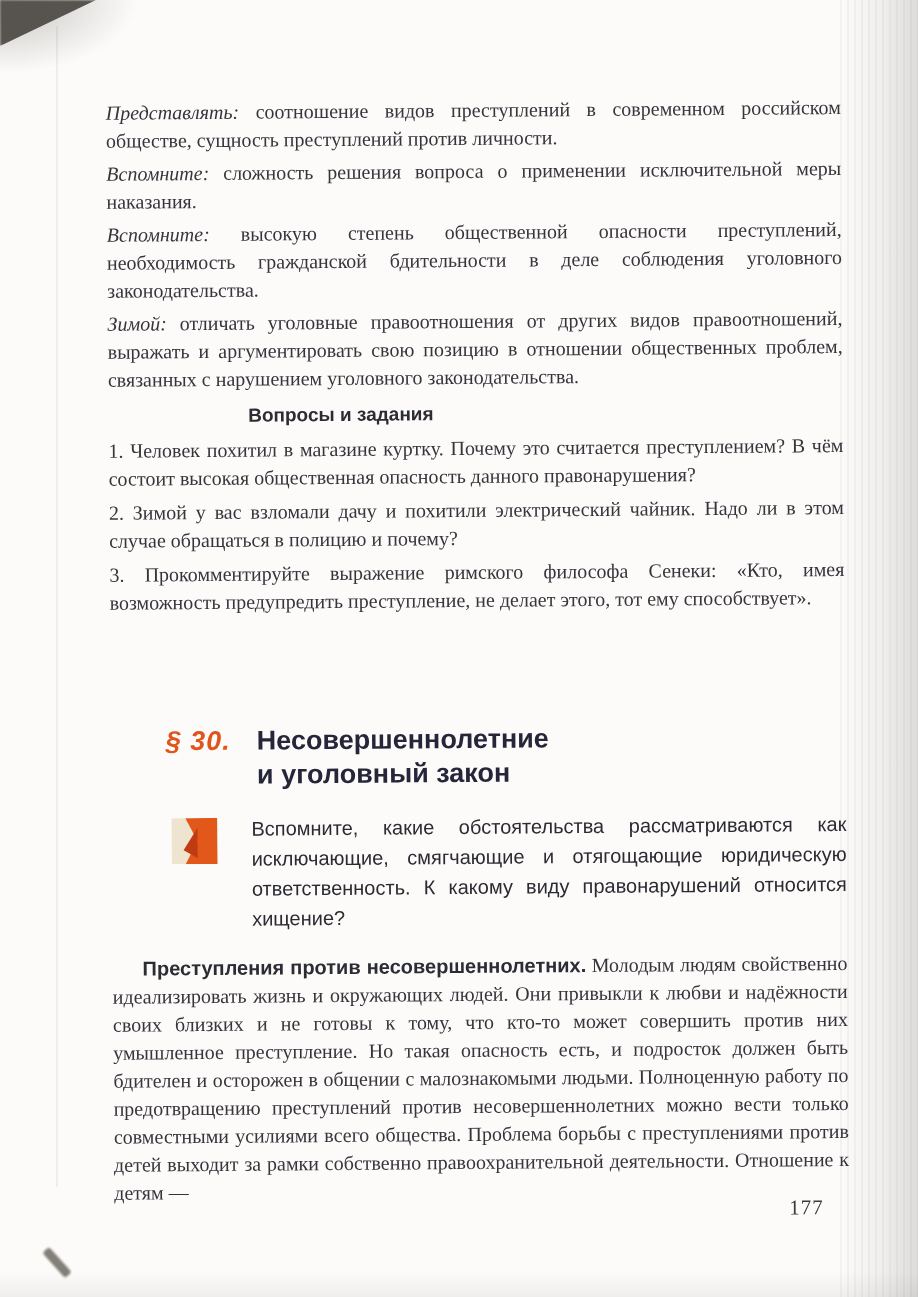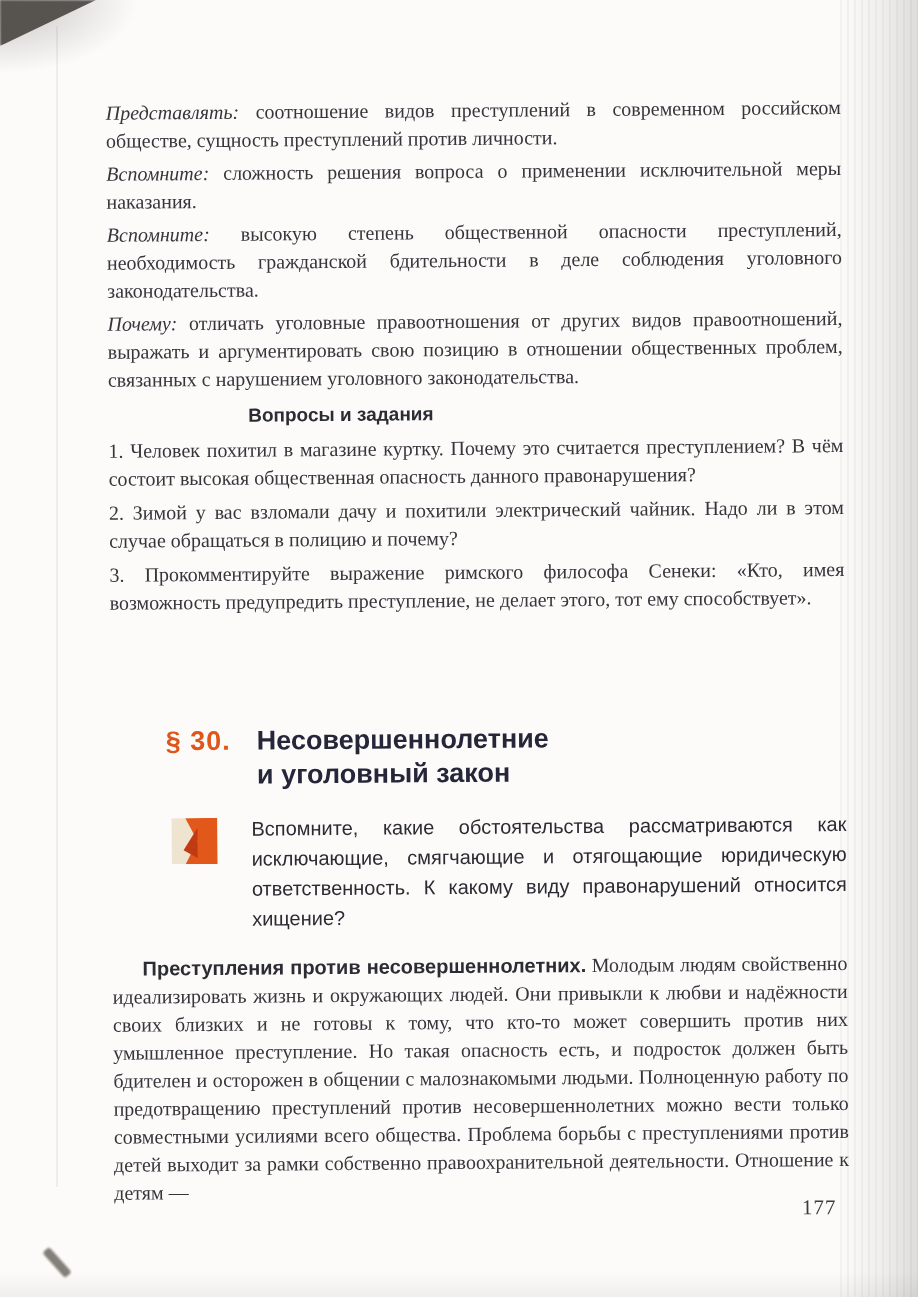--- a/index.html
+++ b/index.html
@@ -91,20 +91,21 @@
     gap: 26px;
     text-align: left;
     font-family: "Liberation Sans", sans-serif;
   }
   .section-number {
     color: #e0551a;
     font-weight: bold;
     font-size: 27px;
     line-height: 34px;
     letter-spacing: 1px;
+    font-style: italic;
   }
   .section-title {
     color: #26263a;
     font-weight: bold;
     font-size: 27px;
     line-height: 34px;
   }
 
   .recall {
     top: 812px;
@@ -137,21 +138,21 @@
     color: #2c2c34;
   }
 
   .page-number {
     position: absolute;
     top: 1198px;
     left: 772px;
     width: 60px;
     font-size: 21px;
     color: #3a3a40;
-    text-align: right;
+    text-align: center;
     letter-spacing: 1px;
   }
 </style>
 </head>
 <body>
 
 <div class="scan-right-band"></div>
 <div class="scan-corner-tl-soft"></div>
 <div class="scan-corner-tl"></div>
 <div class="scan-corner-bl"></div>
@@ -164,21 +165,21 @@
     <p>
       <span class="lead-italic">Представлять:</span><span> соотношение видов преступлений в современном российском обществе, сущность преступлений против личности.</span>
     </p>
     <p>
       <span class="lead-italic">Вспомните:</span><span> сложность решения вопроса о применении исключительной меры наказания.</span>
     </p>
     <p>
       <span class="lead-italic">Вспомните:</span><span> высокую степень общественной опасности преступлений, необходимость гражданской бдительности в деле соблюдения уголовного законодательства.</span>
     </p>
     <p>
-      <span class="lead-italic">Почему:</span><span> отличать уголовные правоотношения от других видов правоотношений, выражать и аргументировать свою позицию в отношении общественных проблем, связанных с нарушением уголовного законодательства.</span>
+      <span class="lead-italic">Зимой:</span><span> отличать уголовные правоотношения от других видов правоотношений, выражать и аргументировать свою позицию в отношении общественных проблем, связанных с нарушением уголовного законодательства.</span>
     </p>
   </div>
 
   <div class="block questions-title">Вопросы и задания</div>
 
   <div class="block questions">
     <p>1. Человек похитил в магазине куртку. Почему это считается преступлением? В чём состоит высокая общественная опасность данного правонарушения?</p>
     <p>2. Зимой у вас взломали дачу и похитили электрический чайник. Надо ли в этом случае обращаться в полицию и почему?</p>
     <p>3. Прокомментируйте выражение римского философа Сенеки: «Кто, имея возможность предупредить преступление, не делает этого, тот ему способствует».</p>
   </div>

